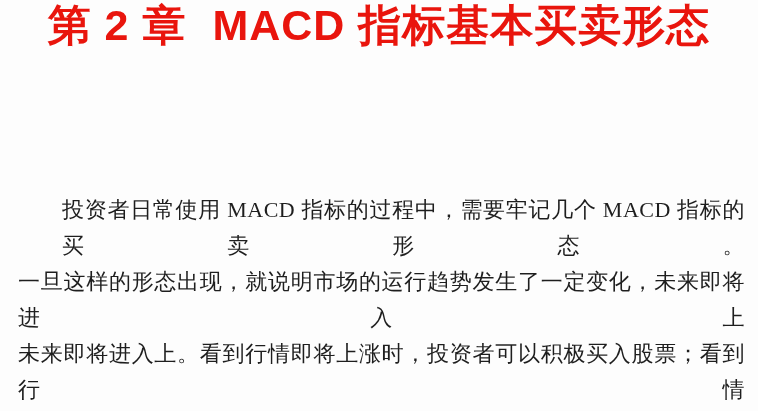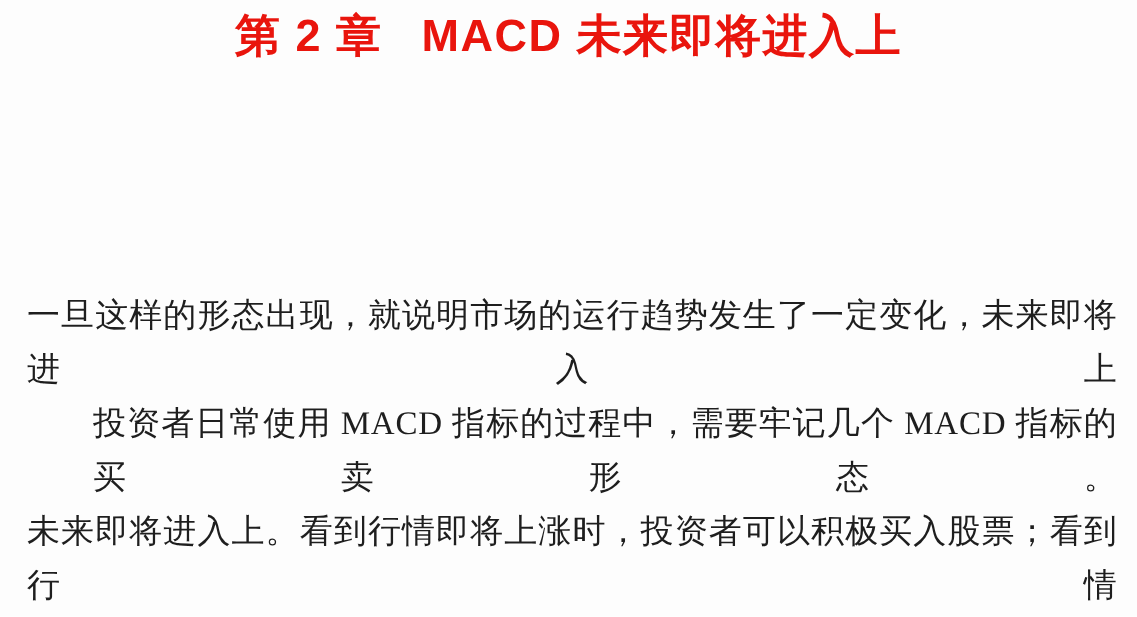--- a/index.html
+++ b/index.html
@@ -18,21 +18,21 @@
     position: absolute;
     top: 5px;
     left: 0;
     width: 758px;
     display: flex;
     justify-content: center;
     align-items: baseline;
     gap: 26px;
     font-family: "Liberation Sans", "DejaVu Sans", sans-serif;
     font-weight: 700;
-    font-size: 30px;
+    font-size: 43px;
     line-height: 40px;
     letter-spacing: 1px;
     white-space: nowrap;
   }
   .body-text {
     position: absolute;
     top: 192px;
     left: 18px;
     width: 727px;
     font-size: 22px;
@@ -55,26 +55,26 @@
     padding-left: 44px;
   }
 </style>
 </head>
 <body>
 
 <div class="page">
 
   <div class="chapter-title" style="color: rgb(233, 21, 13);">
     <span>第 2 章</span>
-    <span>MACD 未来即将进入上</span>
+    <span>MACD 指标基本买卖形态</span>
   </div>
 
   <div class="body-text">
     <div class="para">
+      <div class="line just indent">投资者日常使用 MACD 指标的过程中，需要牢记几个 MACD 指标的买卖形态。</div>
       <div class="line just">一旦这样的形态出现，就说明市场的运行趋势发生了一定变化，未来即将进入上</div>
-      <div class="line just indent">投资者日常使用 MACD 指标的过程中，需要牢记几个 MACD 指标的买卖形态。</div>
       <div class="line just">未来即将进入上。看到行情即将上涨时，投资者可以积极买入股票；看到行情</div>
       <div class="line">即将下跌时，投资者应该尽快卖出股票。</div>
     </div>
 
   </div>
 
 </div>
 
 </body></html>

